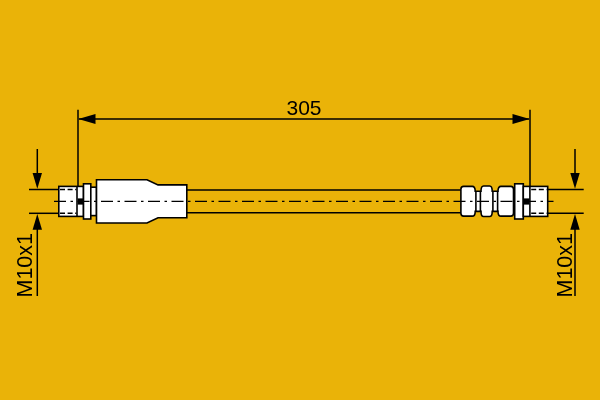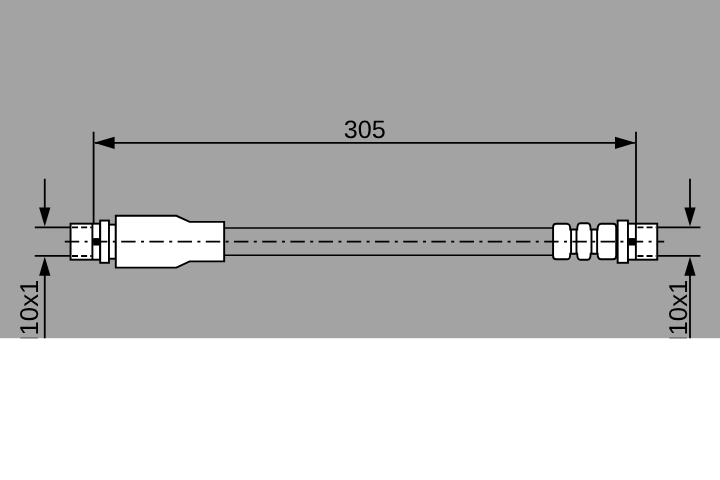--- a/index.html
+++ b/index.html
@@ -1,16 +1,16 @@
 <!DOCTYPE html>
 <html><head>
 <meta charset="utf-8">
 <style>
   html,body{margin:0;padding:0;background:#ffffff;}
-  .wrap{width:600px;height:282px;position:relative;background:#a3a3a3;overflow:hidden;}
+  .wrap{width:600px;height:400px;position:relative;background:#eab308;overflow:hidden;}
   svg{display:block;}
   text{font-family:"Liberation Sans", sans-serif; fill:#000;}
 </style>
 </head>
 <body>
 <div class="wrap">
 <svg width="600" height="400" viewBox="0 0 600 400">
   <g stroke="#000000" stroke-width="1.6" fill="none">
 
     <g>

